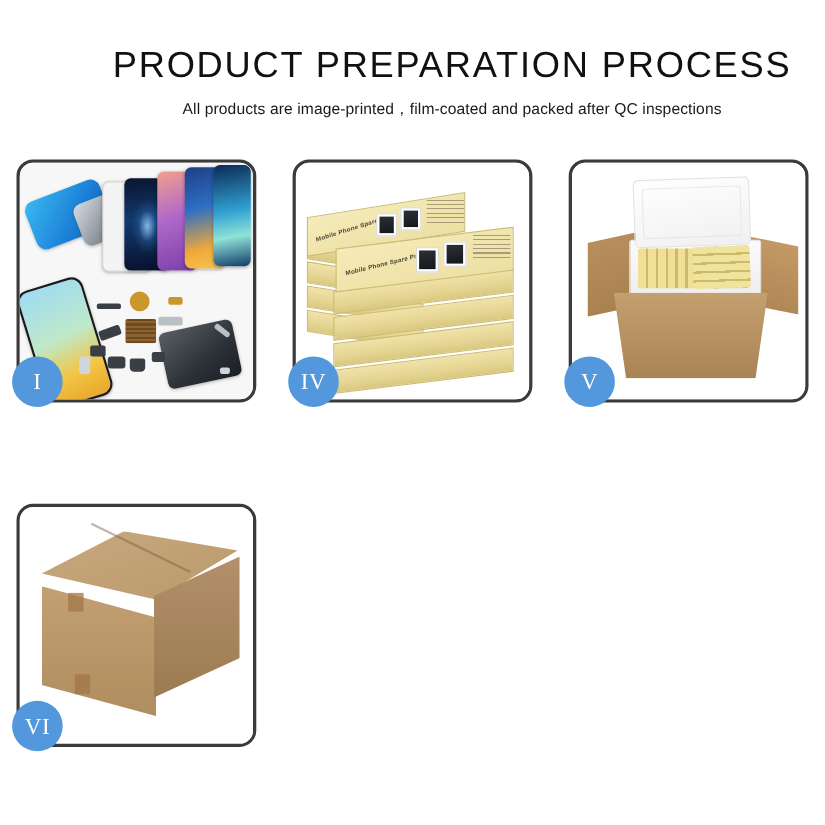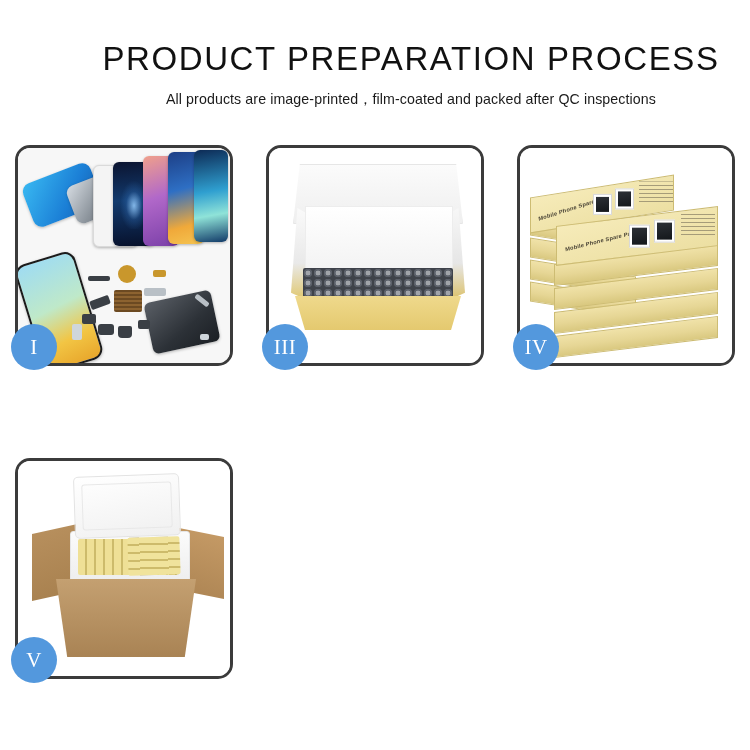--- a/index.html
+++ b/index.html
@@ -421,31 +421,20 @@
         <span class="chip" style="left:80px;top:176px;width:16px;height:11px;border-radius:3px;"></span>
         <span class="chip" style="left:100px;top:178px;width:14px;height:12px;border-radius:2px 2px 4px 4px;"></span>
         <span class="chip" style="left:120px;top:172px;width:12px;height:9px;"></span>
         <span class="chip lite" style="left:176px;top:150px;width:16px;height:5px;transform:rotate(38deg);"></span>
         <span class="chip pale" style="left:182px;top:186px;width:9px;height:6px;"></span>
       </div>
       <span class="badge">I</span>
     </div>
 
 
-    <div class="panel">
-      <div class="panel-inner p3">
-        <div class="mailer-lid"></div>
-        <div class="mailer-side-l"></div>
-        <div class="mailer-side-r"></div>
-        <div class="mailer-foam"></div>
-        <div class="mailer-bubble"></div>
-        <div class="mailer-front"></div>
-      </div>
-      <span class="badge">III</span>
-    </div>
 
     <div class="panel">
       <div class="panel-inner p4">
         <div class="stack">
 
           <div class="sbox" style="left:4px;top:58px;width:104px;height:18px;transform:skewY(9deg);"></div>
           <div class="sbox" style="left:4px;top:80px;width:104px;height:18px;transform:skewY(9deg);"></div>
           <div class="sbox" style="left:4px;top:102px;width:104px;height:18px;transform:skewY(9deg);"></div>
           <div class="sbox" style="left:4px;top:124px;width:104px;height:18px;transform:skewY(9deg);"></div>
 
@@ -489,17 +478,28 @@
         <div class="foam-contents"></div>
         <div class="foam-contents b"></div>
         <div class="foam-lid">
             <i></i>
           </div>
         <div class="carton-body"></div>
       </div>
       <span class="badge">V</span>
     </div>
 
+    <div class="panel">
+      <div class="panel-inner p6">
+        <div class="c-top"></div>
+        <div class="c-front"></div>
+        <div class="c-side"></div>
+        <span class="c-seam" style="left:60px;top:36px;width:100px;height:2px;transform:rotate(26deg);"></span>
+        <span class="c-tape" style="left:44px;top:78px;width:14px;height:17px;"></span>
+        <span class="c-tape" style="left:50px;top:152px;width:14px;height:18px;"></span>
+      </div>
+      <span class="badge">VI</span>
+    </div>
 
   </div>
 
 
 </div>
 
 </body></html>

